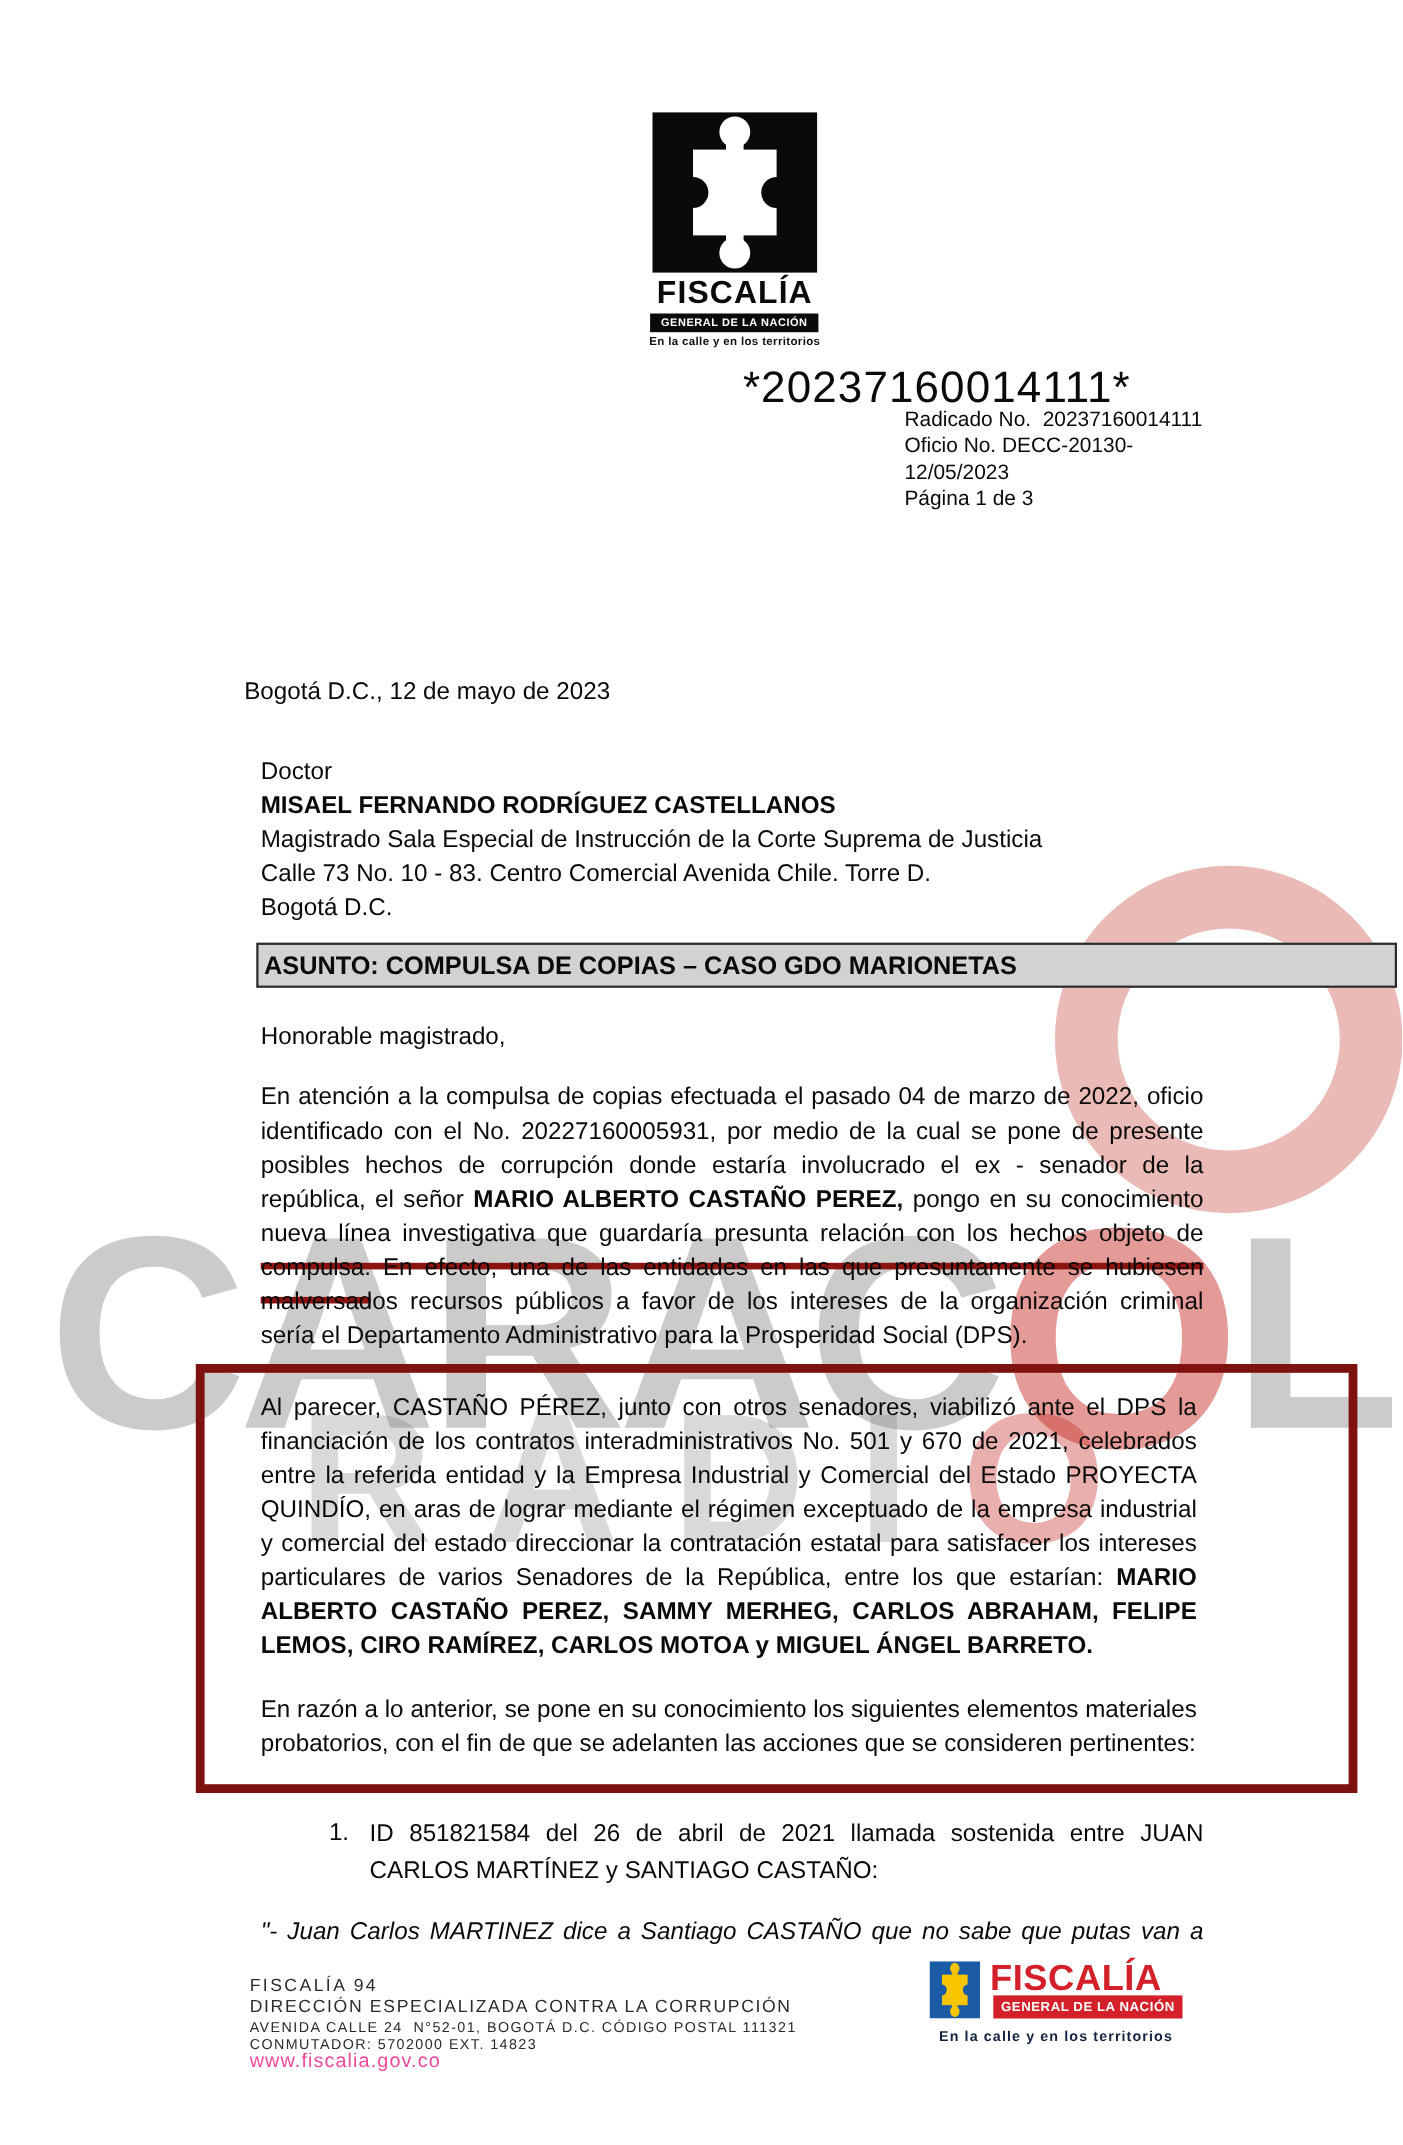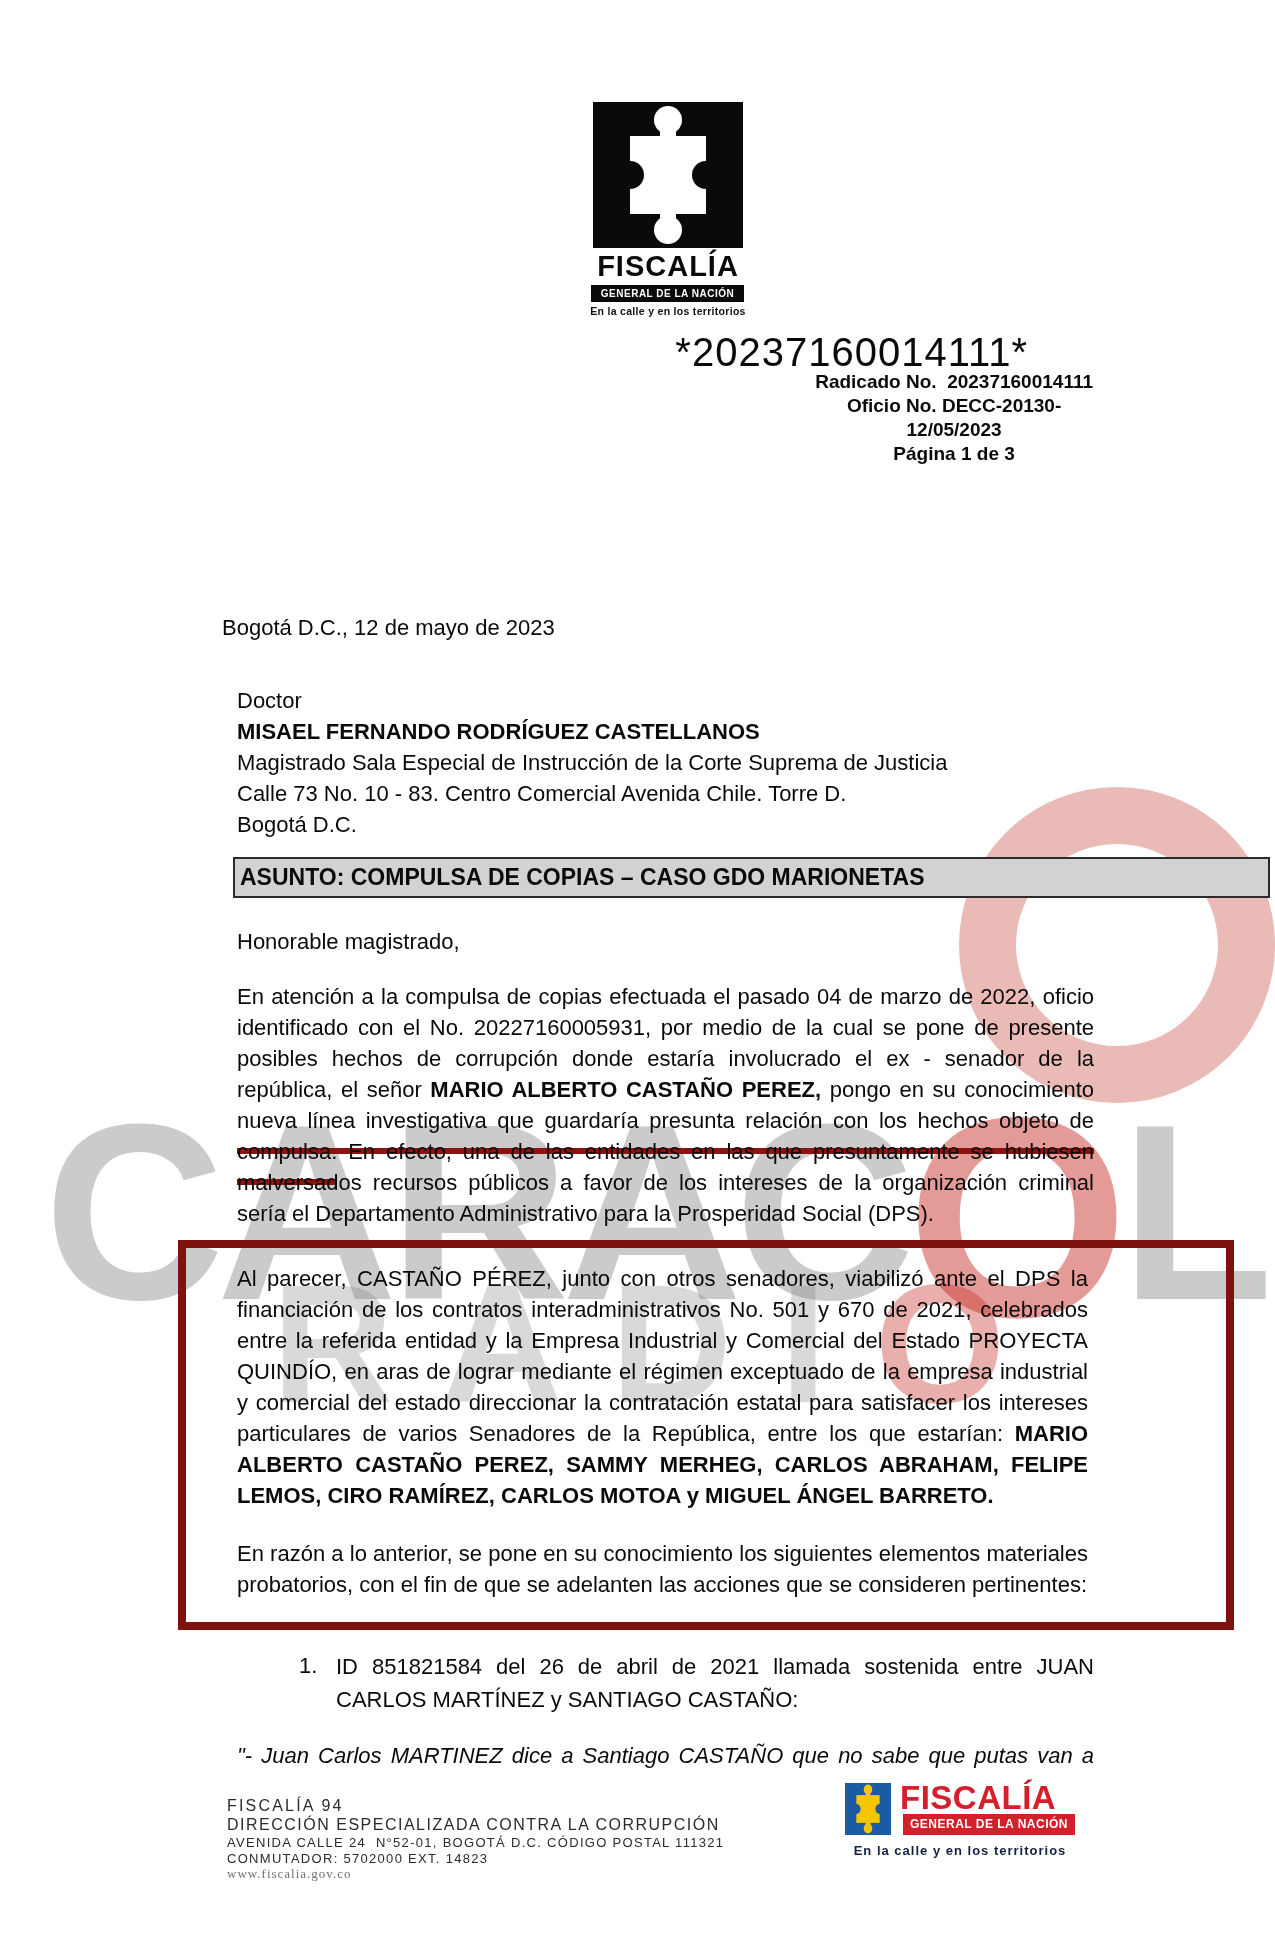--- a/index.html
+++ b/index.html
@@ -16,42 +16,42 @@
   .wm-radio .wm-o{color:rgba(198,44,38,0.38);}
   
   .abs{position:absolute;z-index:2;}
   
   .hlogo-square{left:593px;top:102px;}
   .hlogo-word{left:578px;top:250px;width:180px;text-align:center;font-size:29px;font-weight:700;letter-spacing:1px;color:#0a0a0a;}
   .hlogo-banner{left:591px;top:285px;width:153px;height:17px;background:#0a0a0a;color:#ffffff;font-size:10px;font-weight:700;letter-spacing:.5px;text-align:center;line-height:17px;}
   .hlogo-tag{left:575px;top:305px;width:186px;text-align:center;font-size:10.5px;font-weight:700;letter-spacing:.3px;color:#111;}
   
   .barcode{top:330px;right:247px;font-size:40px;letter-spacing:1px;white-space:nowrap;}
-  .radicado{top:370px;right:182px;text-align:center;font-size:19px;font-weight:700;line-height:24px;white-space:nowrap;}
+  .radicado{top:370px;right:182px;text-align:left;font-size:19px;font-weight:400;line-height:24px;white-space:nowrap;}
   
   .t22{font-size:22px;line-height:31px;}
   .date-city{left:222px;top:612px;}
   .recipient{left:237px;top:685px;}
   .subject-bar{left:233px;top:857px;width:1037px;height:41px;background:#d2d2d2;border:2px solid #2b2b2b;box-sizing:border-box;}
   .subject-bar span{display:block;padding-left:5px;font-size:23px;font-weight:700;line-height:36px;white-space:nowrap;}
   .greeting{left:237px;top:926px;}
   .p1{left:237px;top:981px;width:857px;text-align:justify;}
   .redline{border-bottom:6px solid #8b1410;padding-bottom:15px;}
   .red-box{left:178px;top:1240px;width:1056px;height:390px;border:8px solid #7d120f;box-sizing:border-box;padding:15px 40px 0 51px;}
   .red-box .bp{width:851px;text-align:justify;}
   .red-box .bp2{margin-top:27px;}
   .list-marker{left:299px;top:1650px;}
   .list-text{left:336px;top:1650px;width:758px;line-height:33px;text-align:justify;}
   .quote{left:237px;top:1740px;width:857px;font-style:italic;text-align:justify;text-align-last:justify;}
   
   .f-left{left:227px;top:1796px;color:#2b2b2b;}
   .f-l1{font-size:16px;letter-spacing:2.2px;line-height:19px;}
   .f-l2{font-size:16px;letter-spacing:1.5px;line-height:20px;}
   .f-l3,.f-l4{font-size:13px;letter-spacing:1.3px;line-height:15.5px;}
-  .f-l5{font-size:13px;letter-spacing:1px;line-height:15px;color:#737373;font-family:Liberation Serif, serif;}
+  .f-l5{font-size:18px;letter-spacing:1px;line-height:15px;color:#ec4899;}
   .flogo-square{left:845px;top:1783px;}
   .flogo-word{left:900px;top:1779px;font-size:33px;font-weight:700;letter-spacing:.5px;color:#d3202a;white-space:nowrap;}
   .flogo-banner{left:903px;top:1814px;width:172px;height:21px;background:#d3202a;color:#ffffff;font-size:12px;font-weight:700;letter-spacing:.5px;text-align:center;line-height:21px;}
   .flogo-tag{left:843px;top:1843px;width:234px;text-align:center;font-size:13px;font-weight:700;letter-spacing:1px;color:#13233f;white-space:nowrap;}
   b{font-weight:700;}
 </style>
 </head>
 <body>
 
 <div class="page">

